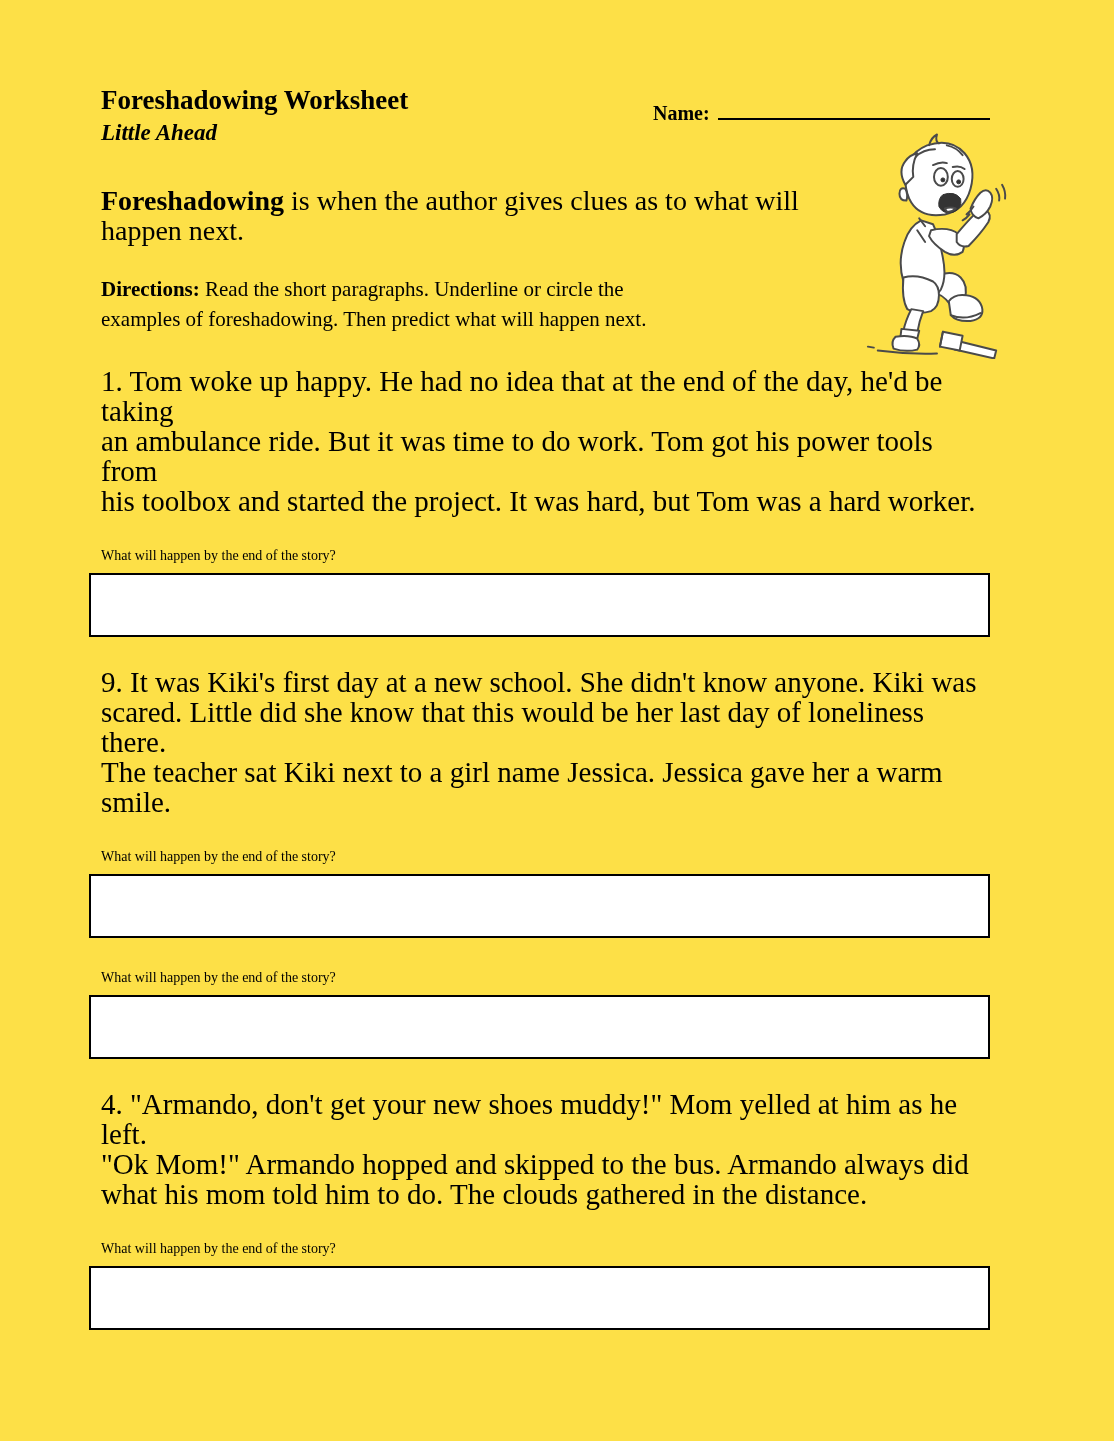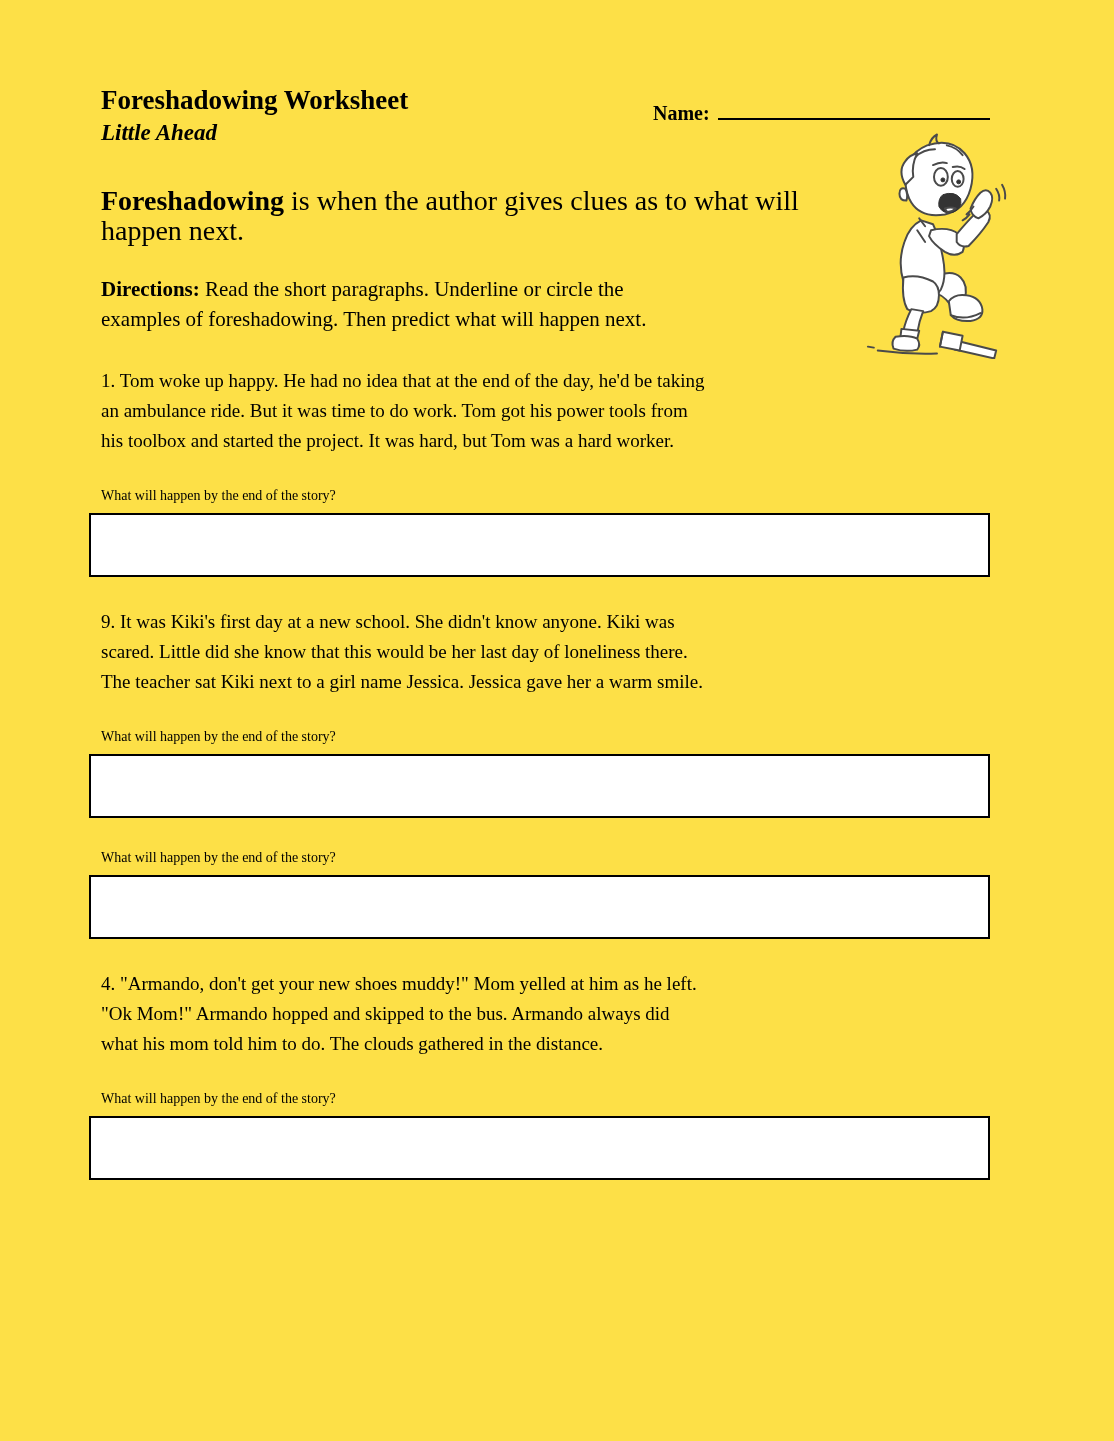--- a/index.html
+++ b/index.html
@@ -70,21 +70,21 @@
     font-size: 21px;
     line-height: 30px;
     max-width: 745px;
     white-space: pre-line;
   }
   .lead { font-weight: bold; white-space: normal; }
   .rest { white-space: pre-line; }
   
   .story {
     margin: 32px 0 0 0;
-    font-size: 19px;
+    font-size: 29px;
     line-height: 30px;
     white-space: pre-line;
   }
   .section-1 .story { margin-top: 32px; }
   .section-n .story { margin-top: 30px; }
   .prompt {
     margin: 25px 0 0 0;
     font-size: 14px;
     line-height: 30px;
   }

